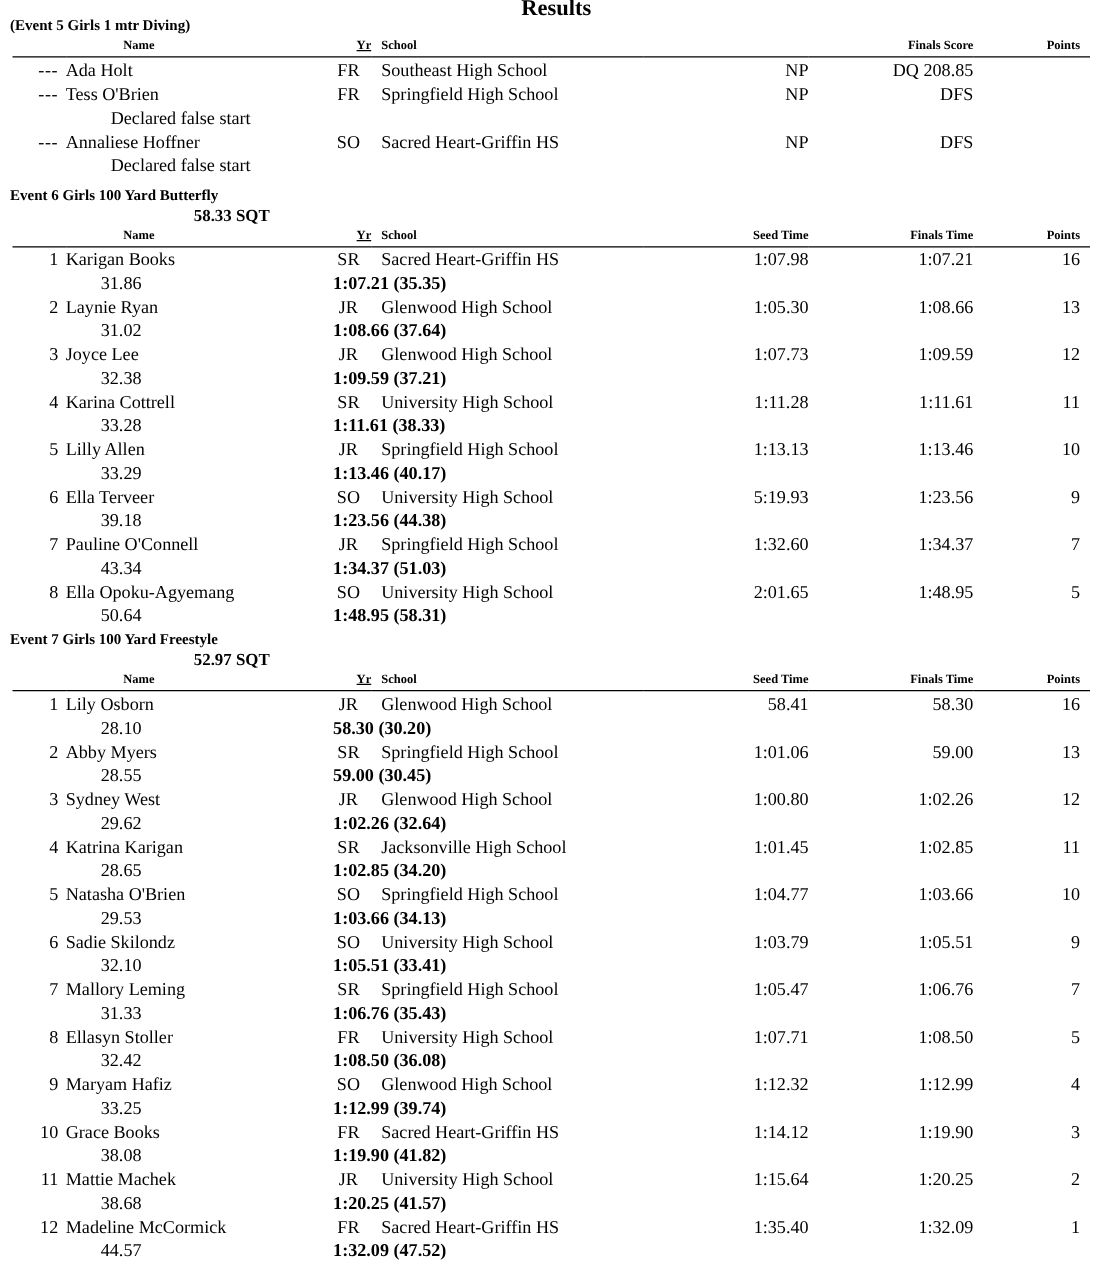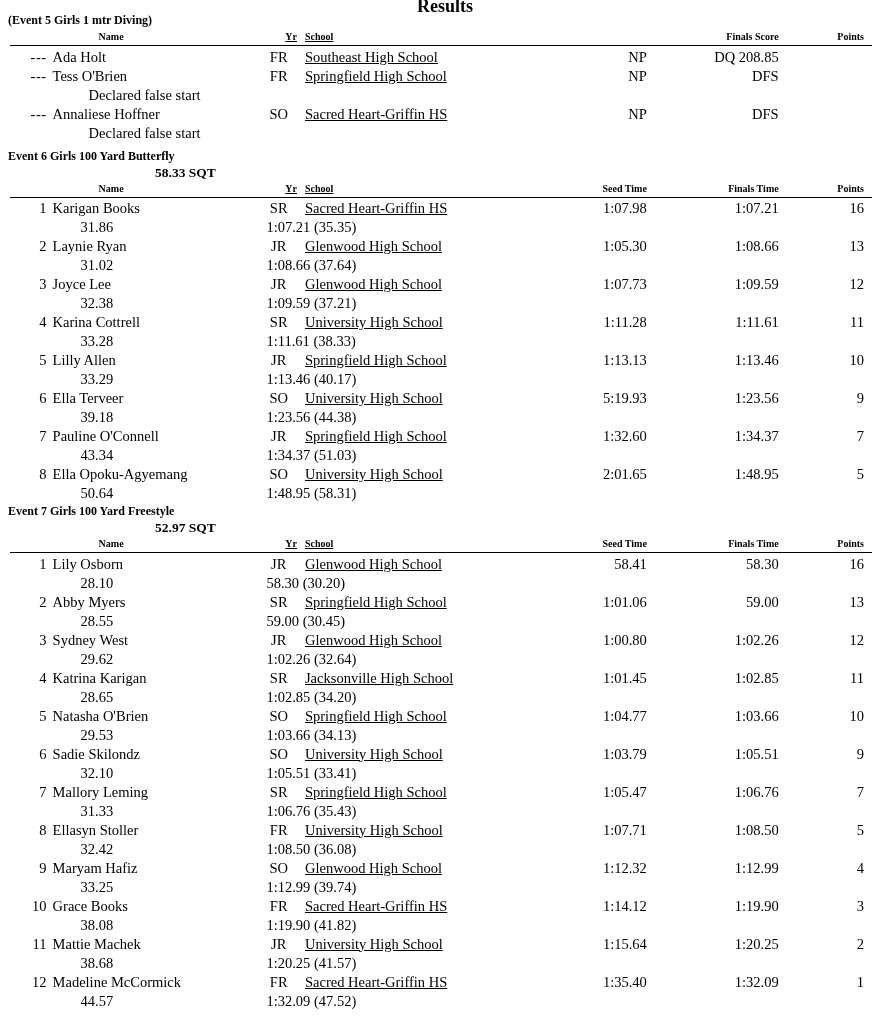--- a/index.html
+++ b/index.html
@@ -60,21 +60,21 @@
   table.results td {
     padding: 0;
     line-height: 19px;
     font-size: 14.5px;
     vertical-align: top;
   }
   
   .c-place   { width: 42px;  text-align: right; padding-right: 6px !important; }
   .c-name    { width: 205px; text-align: left; }
   .c-yr      { width: 36px;  text-align: center; }
-  .c-school  { width: 215px; text-align: left; padding-left: 8px !important; text-decoration: underline; }
+  .c-school  { width: 215px; text-align: left; padding-left: 8px !important; }
   .c-seed    { width: 130px; text-align: right; }
   .c-finals  { width: 130px; text-align: right; }
   .c-points  { width: 92px;  text-align: right; padding-right: 8px !important; }
 
   th.c-name   { text-align: left; padding-left: 46px !important; }
   th.c-yr     { text-align: right; text-decoration: underline; }
   th.c-school { text-align: left; padding-left: 8px !important; }
   th.c-seed   { text-align: right; }
   th.c-finals { text-align: right; }
   th.c-points { padding-right: 8px !important; }
@@ -83,20 +83,21 @@
     font-size: 13px;
     line-height: 16px;
   }
   .split-a {
     text-align: left;
     padding-left: 28px !important;
   }
   .split-b {
     text-align: left;
     padding-left: 6px !important;
+    font-weight: bold;
   }
   .note {
     font-size: 13px;
     line-height: 16px;
     text-align: left;
     padding-left: 36px !important;
   }
   .dashes { letter-spacing: 0.5px; }
   .sp { height: 2px; }
   .evt5-gap { height: 5px; }

